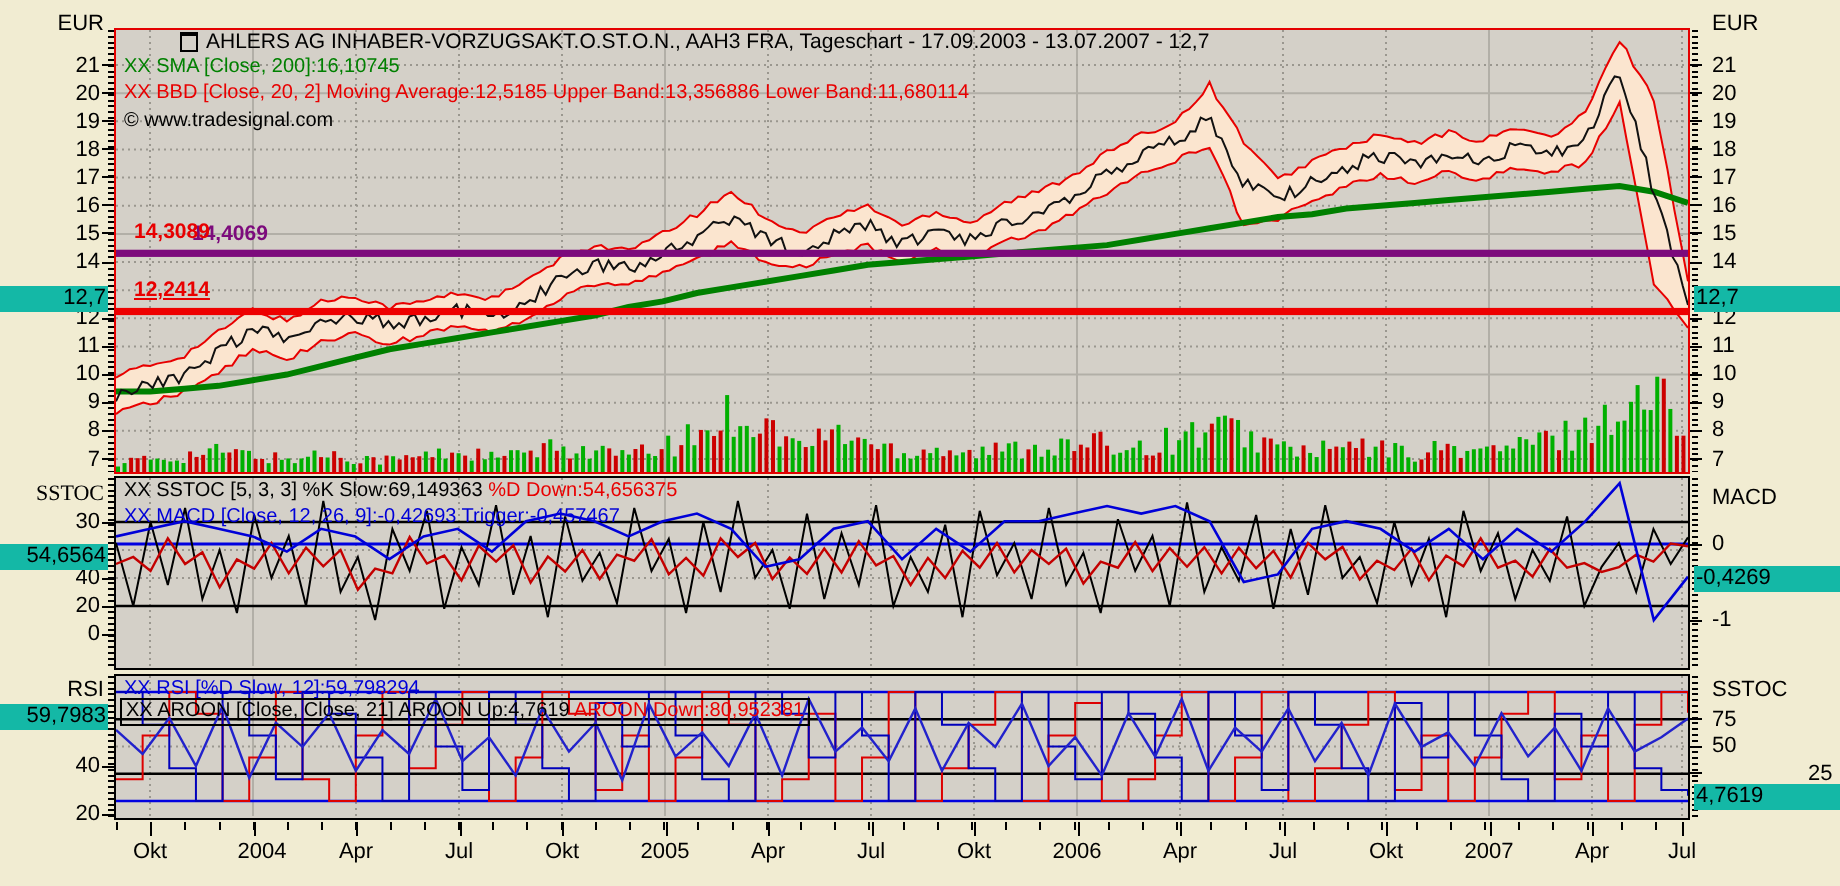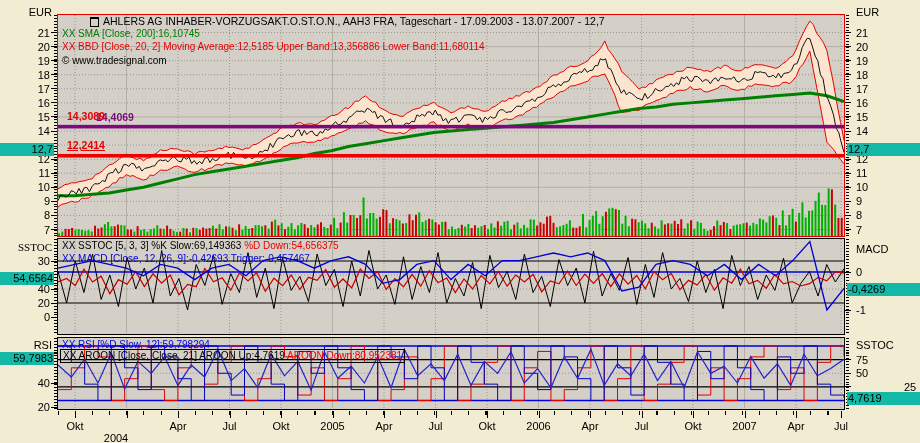--- a/index.html
+++ b/index.html
@@ -495,21 +495,21 @@
       <div style="left: 0px; width: 50px; top: 401px; text-align: right; position: absolute;">20</div>
       <div class="majy" style="top: 406.5px; left: 51px;"></div>
       <div style="left: 856px; top: 353.625px; position: absolute;">75</div>
       <div class="majy" style="top: 359.125px; left: 845px;"></div>
       <div style="left: 856px; top: 367.25px; position: absolute;">50</div>
       <div class="majy" style="top: 372.75px; left: 845px;"></div>
       <div style="left: 904px; top: 380.875px; position: absolute;">25</div>
       <div class="majy" style="top: 386.375px; left: 845px;"></div>
       <div class="xlab" style="left: 75px; top: 420px; position: absolute;">Okt</div>
       <div class="majx" style="left: 75px;"></div>
-      <div class="xlab" style="left: 116px; top: 420px; position: absolute; margin-top: 12px;">2004</div>
+      <div class="xlab" style="left: 131px; top: 420px; position: absolute;">2004</div>
       <div class="majx" style="left: 126.5px;"></div>
       <div class="xlab" style="left: 178px; top: 420px; position: absolute;">Apr</div>
       <div class="majx" style="left: 178px;"></div>
       <div class="xlab" style="left: 229.5px; top: 420px; position: absolute;">Jul</div>
       <div class="majx" style="left: 229.5px;"></div>
       <div class="xlab" style="left: 281px; top: 420px; position: absolute;">Okt</div>
       <div class="majx" style="left: 281px;"></div>
       <div class="xlab" style="left: 332.5px; top: 420px; position: absolute;">2005</div>
       <div class="majx" style="left: 332.5px;"></div>
       <div class="xlab" style="left: 384px; top: 420px; position: absolute;">Apr</div>

